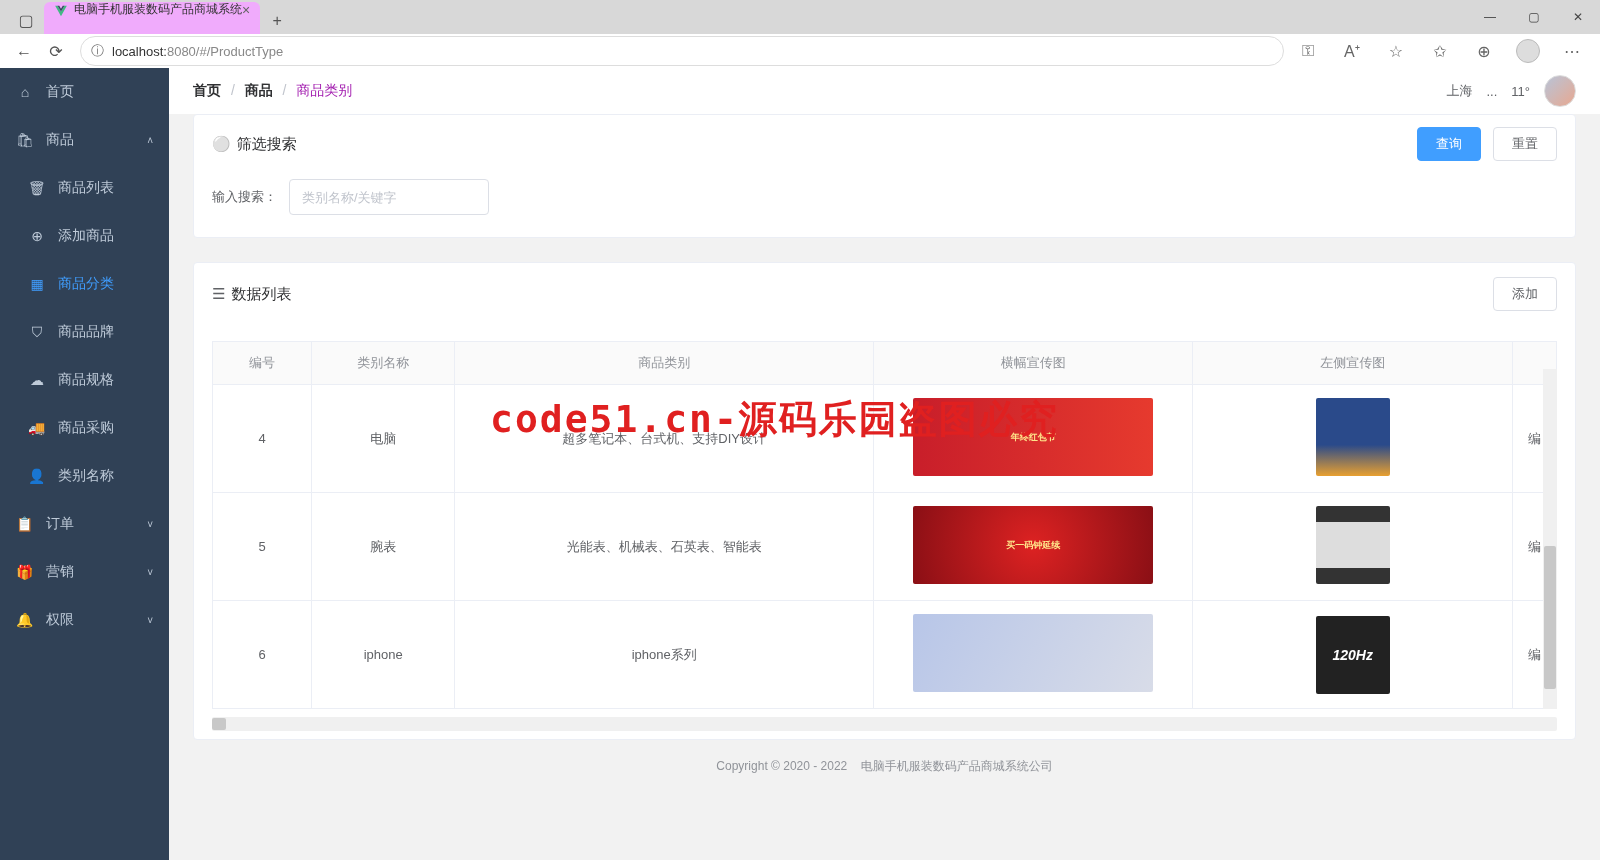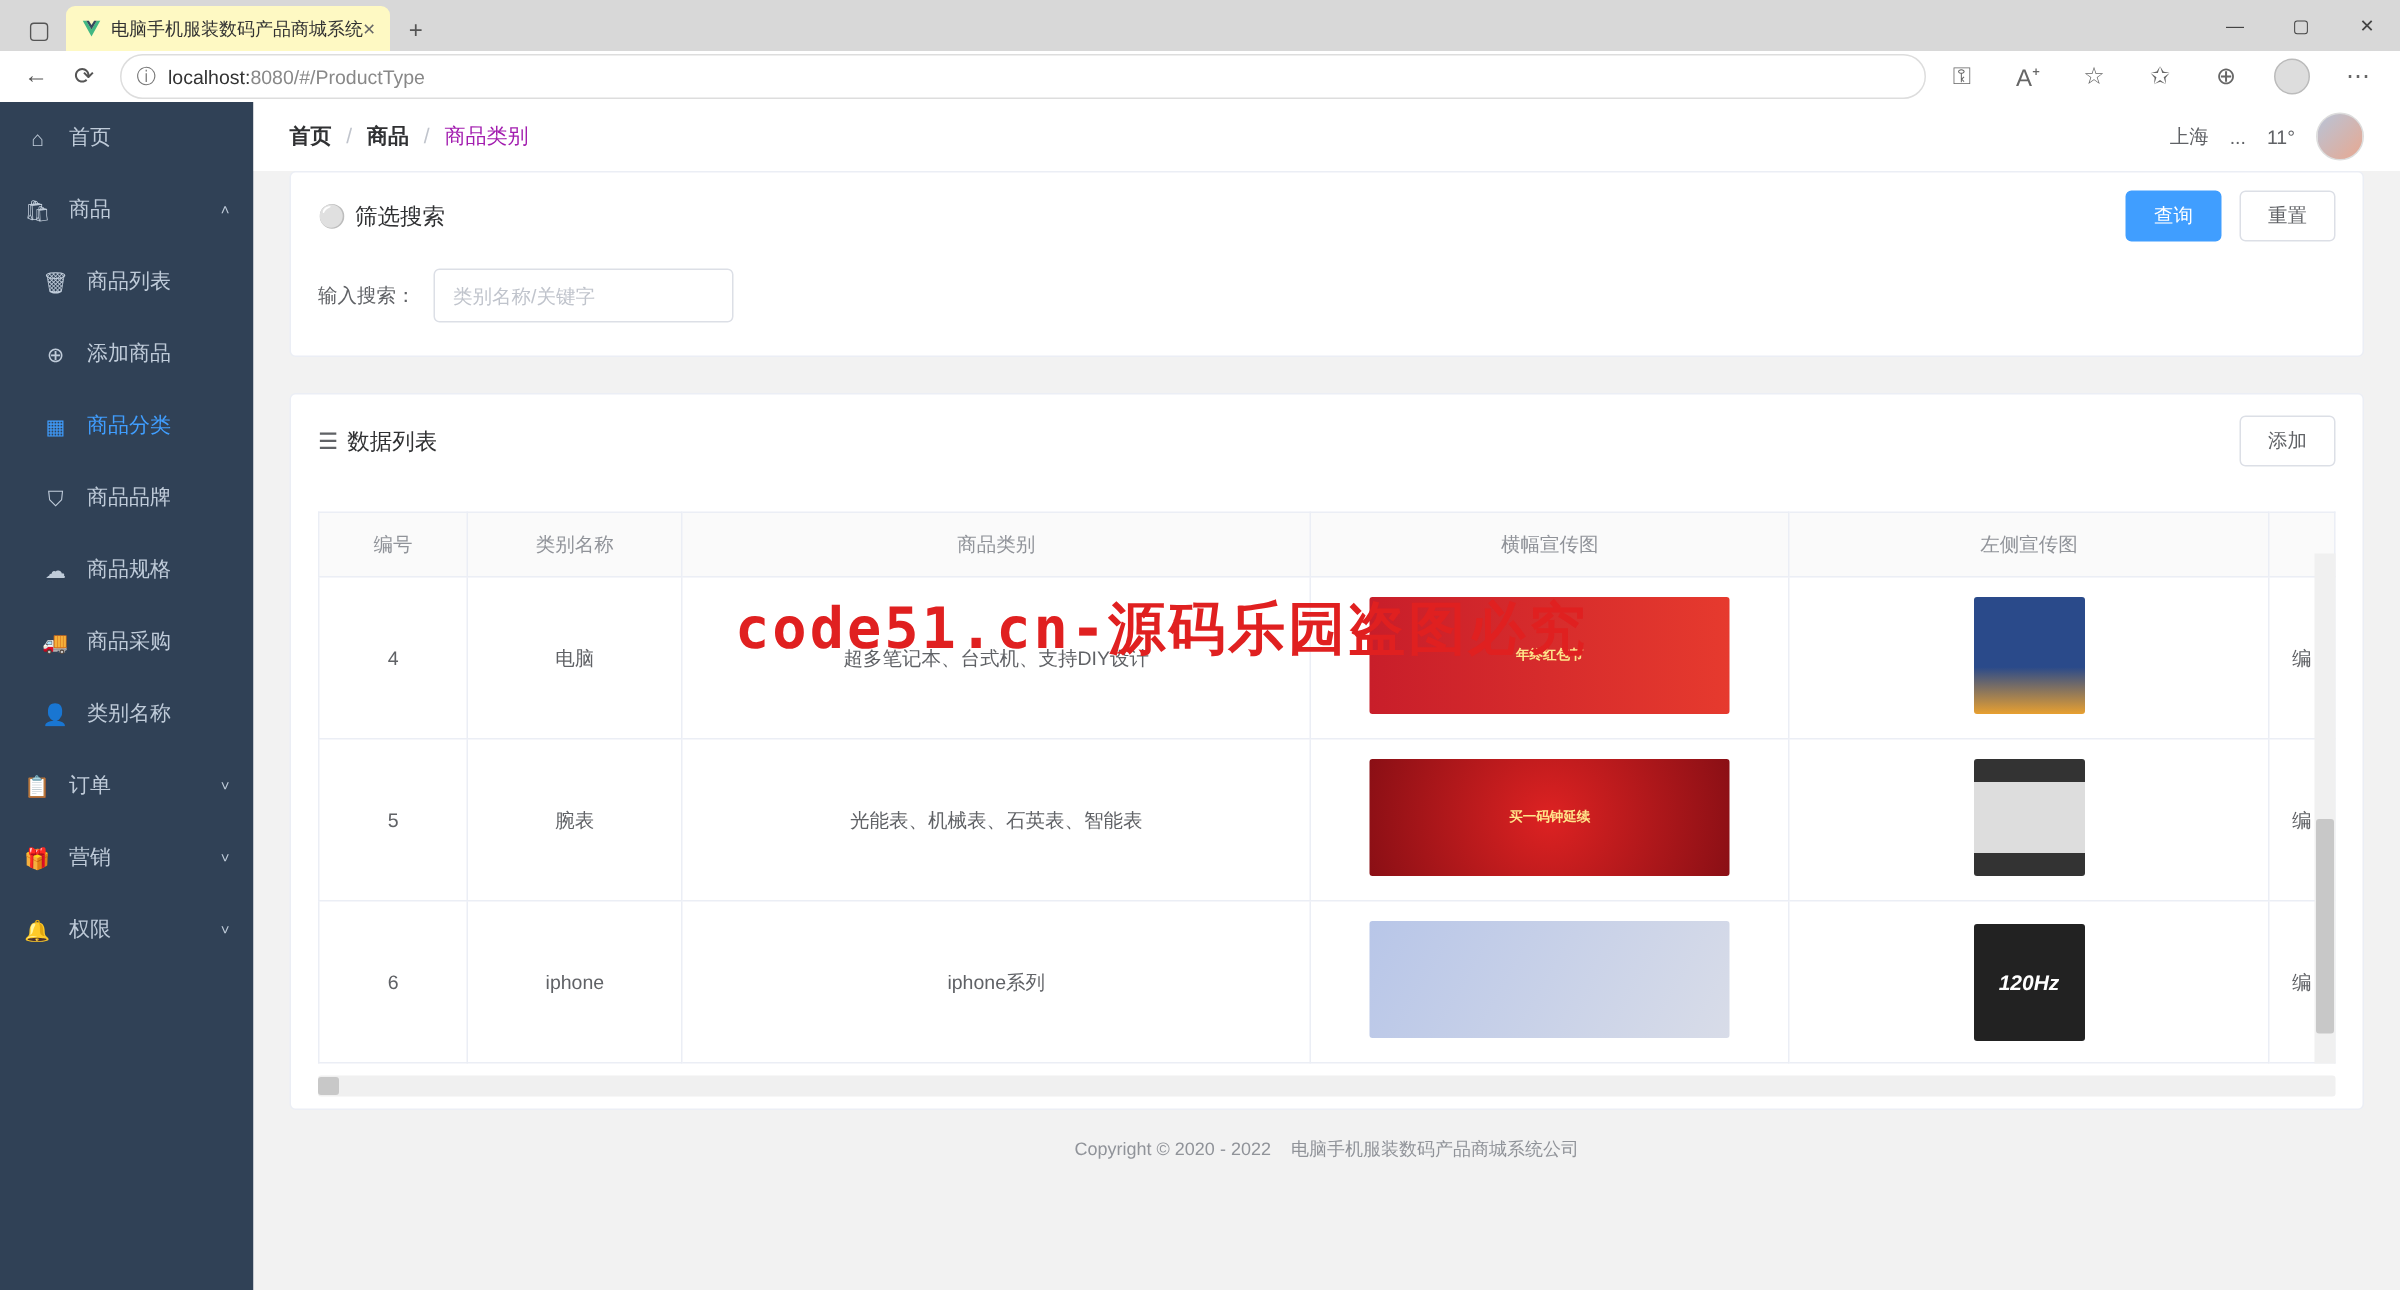--- a/index.html
+++ b/index.html
@@ -2,21 +2,21 @@
 <html><head>
 <meta charset="utf-8">
 <style>
 * { margin: 0; padding: 0; box-sizing: border-box; font-family: "Microsoft YaHei", Arial, sans-serif; }
 body { background: #fff; overflow: hidden; }
 
 
 .browser-chrome { background: #e8e8e8; height: 68px; border-bottom: 1px solid #d0d0d0; }
 .tab-bar { height: 34px; display: flex; align-items: flex-end; padding-left: 8px; background: #d8d8d8; }
 .tab-icon-btn { width: 28px; height: 28px; display: flex; align-items: center; justify-content: center; margin: 0 4px; color: #555; }
-.tab { background: #fef9c3; height: 30px; display: flex; align-items: center; padding: 0 10px; border-radius: 6px 6px 0 0; font-size: 12px; color: #333; min-width: 200px; }
+.tab { background: #f0abfc; height: 30px; display: flex; align-items: flex-end; padding: 16px 10px; border-radius: 6px 6px 0 0; font-size: 12px; color: #333; min-width: 200px; }
 .tab .favicon { width: 14px; height: 14px; margin-right: 6px; display: inline-flex; align-items: center; justify-content: center; }
 .tab .favicon svg { width: 14px; height: 14px; }
 .tab .tab-close { margin-left: auto; color: #666; font-size: 14px; }
 .new-tab { width: 26px; height: 26px; display: flex; align-items: center; justify-content: center; color: #555; font-size: 16px; margin-left: 4px; }
 .window-controls { margin-left: auto; display: flex; }
 .window-controls div { width: 44px; height: 34px; display: flex; align-items: center; justify-content: center; color: #444; font-size: 12px; }
 .addr-bar { height: 34px; display: flex; align-items: center; padding: 0 8px; background: #fff; }
 .nav-btn { width: 32px; height: 32px; display: flex; align-items: center; justify-content: center; color: #555; }
 .url-box { flex: 1; margin: 0 8px; height: 30px; border: 1px solid #ddd; border-radius: 15px; display: flex; align-items: center; padding: 0 10px; font-size: 13px; color: #555; }
 .url-box .info-icon { margin-right: 8px; color: #777; }

